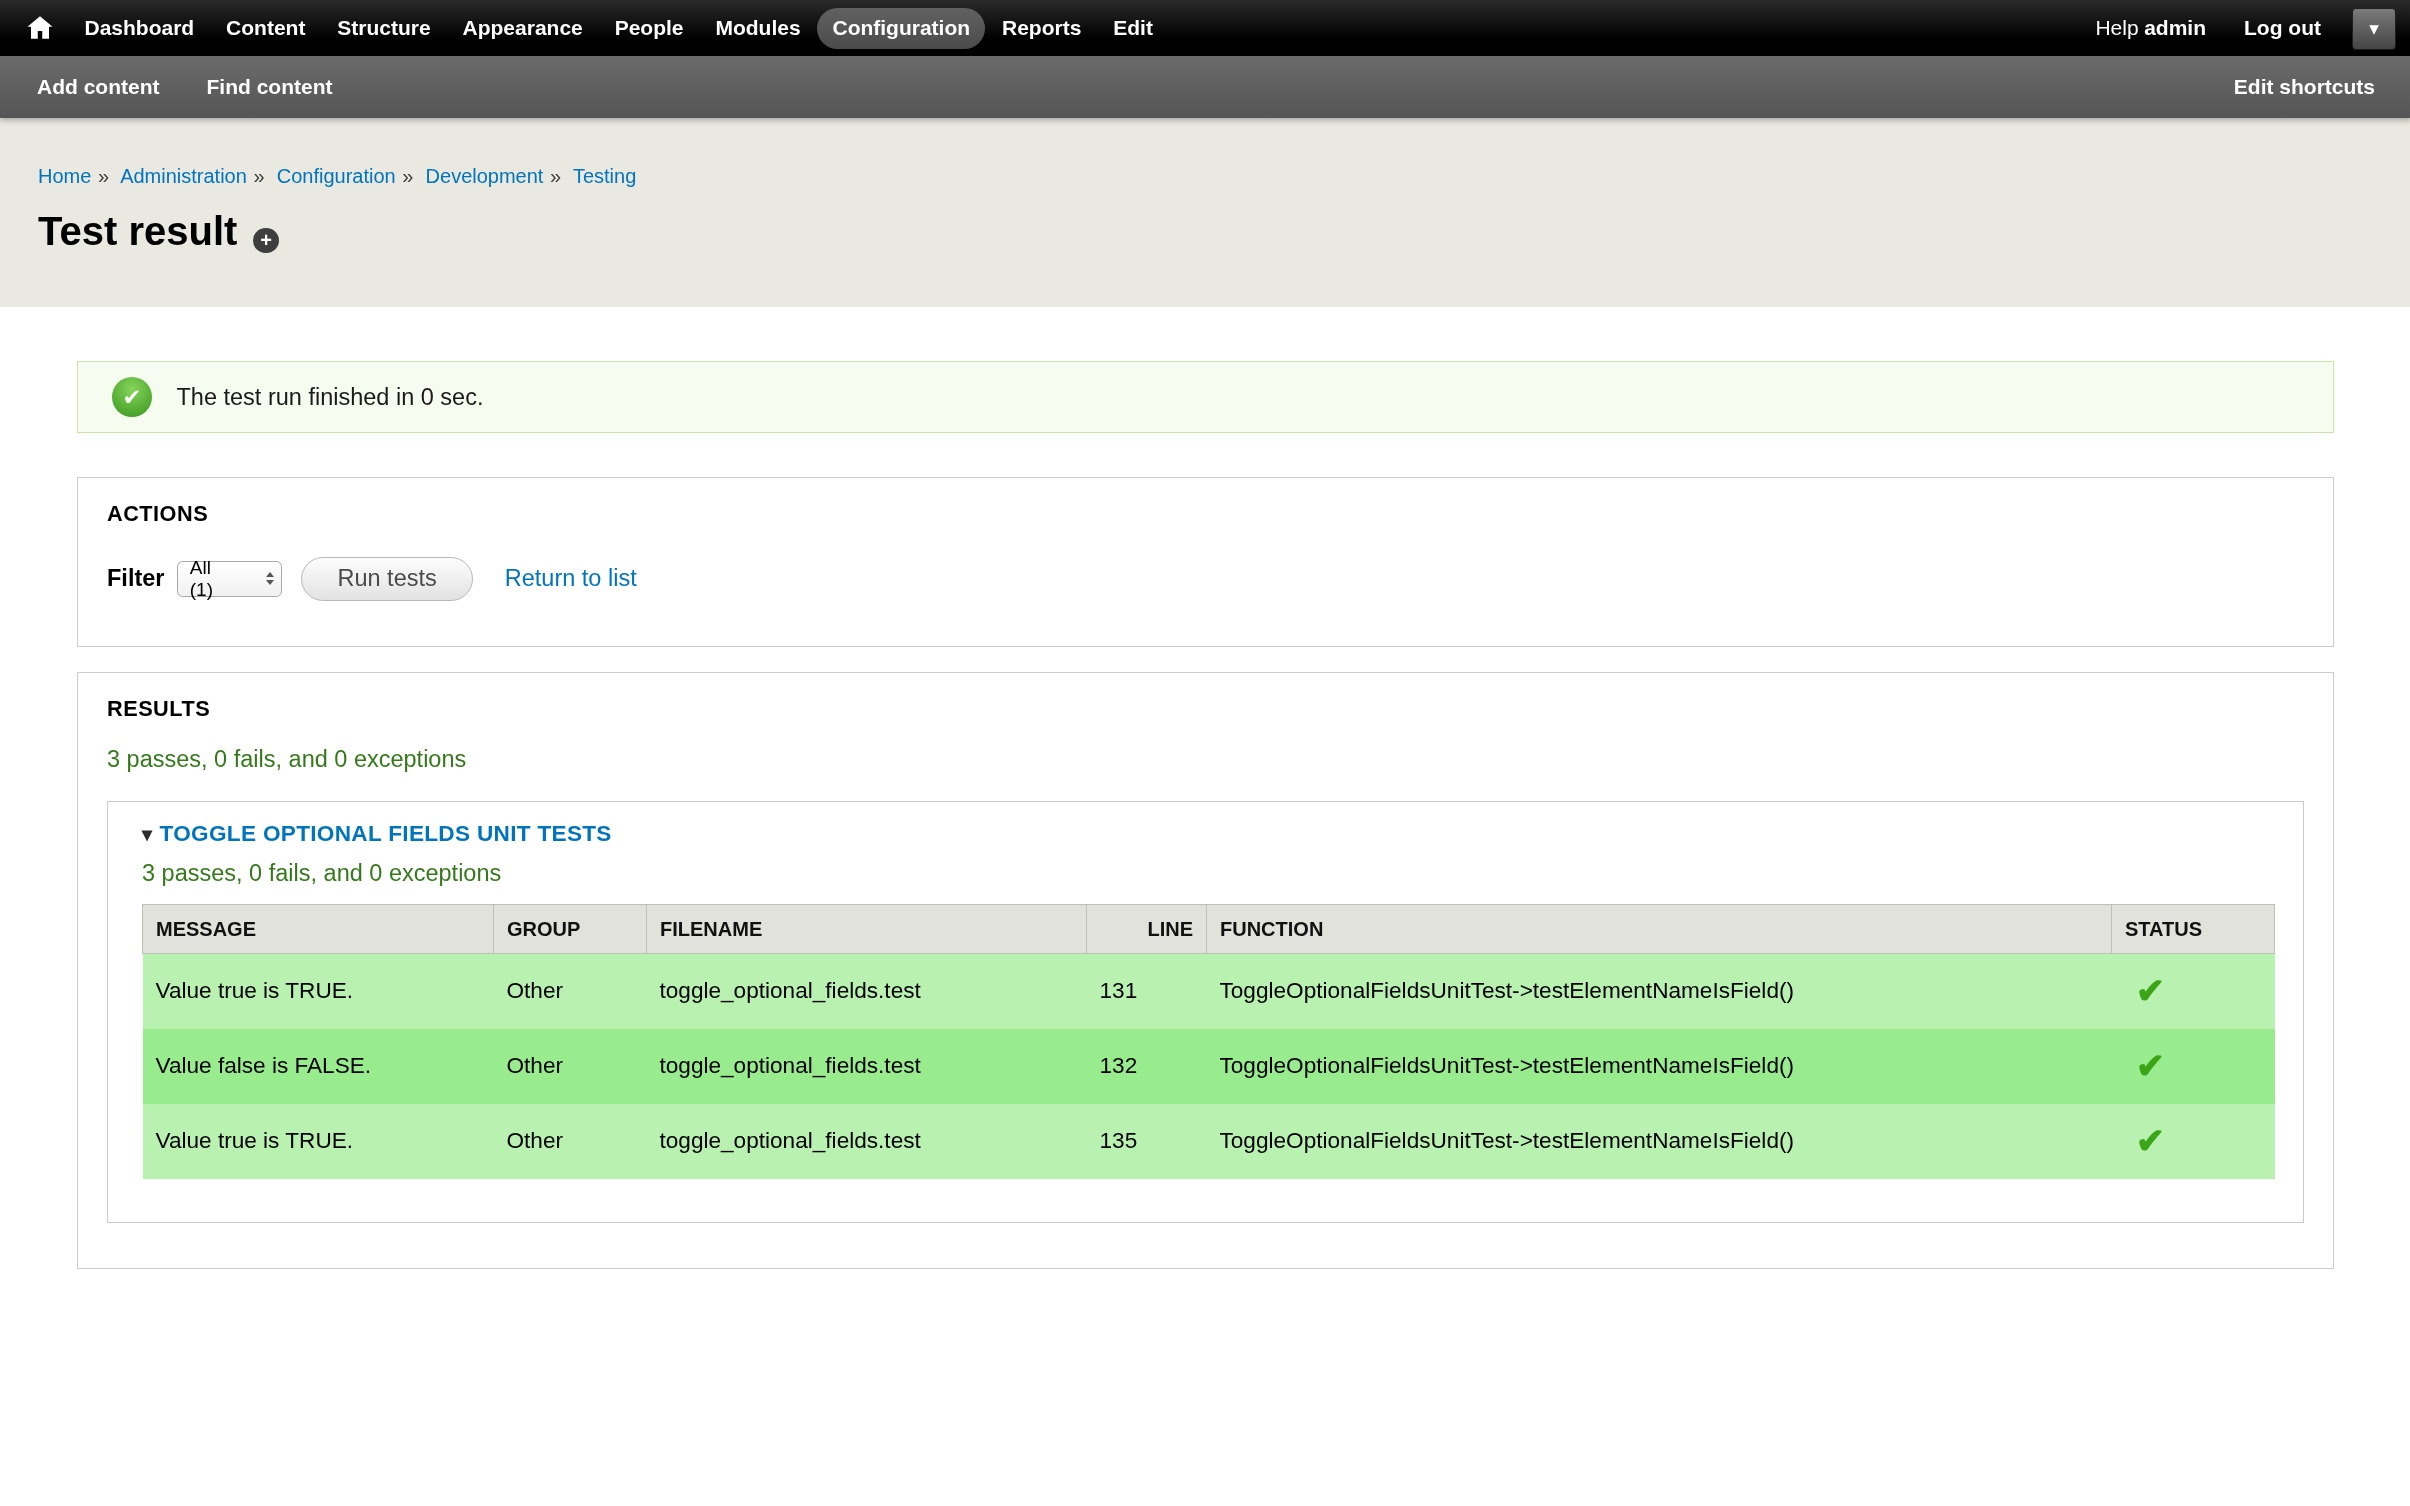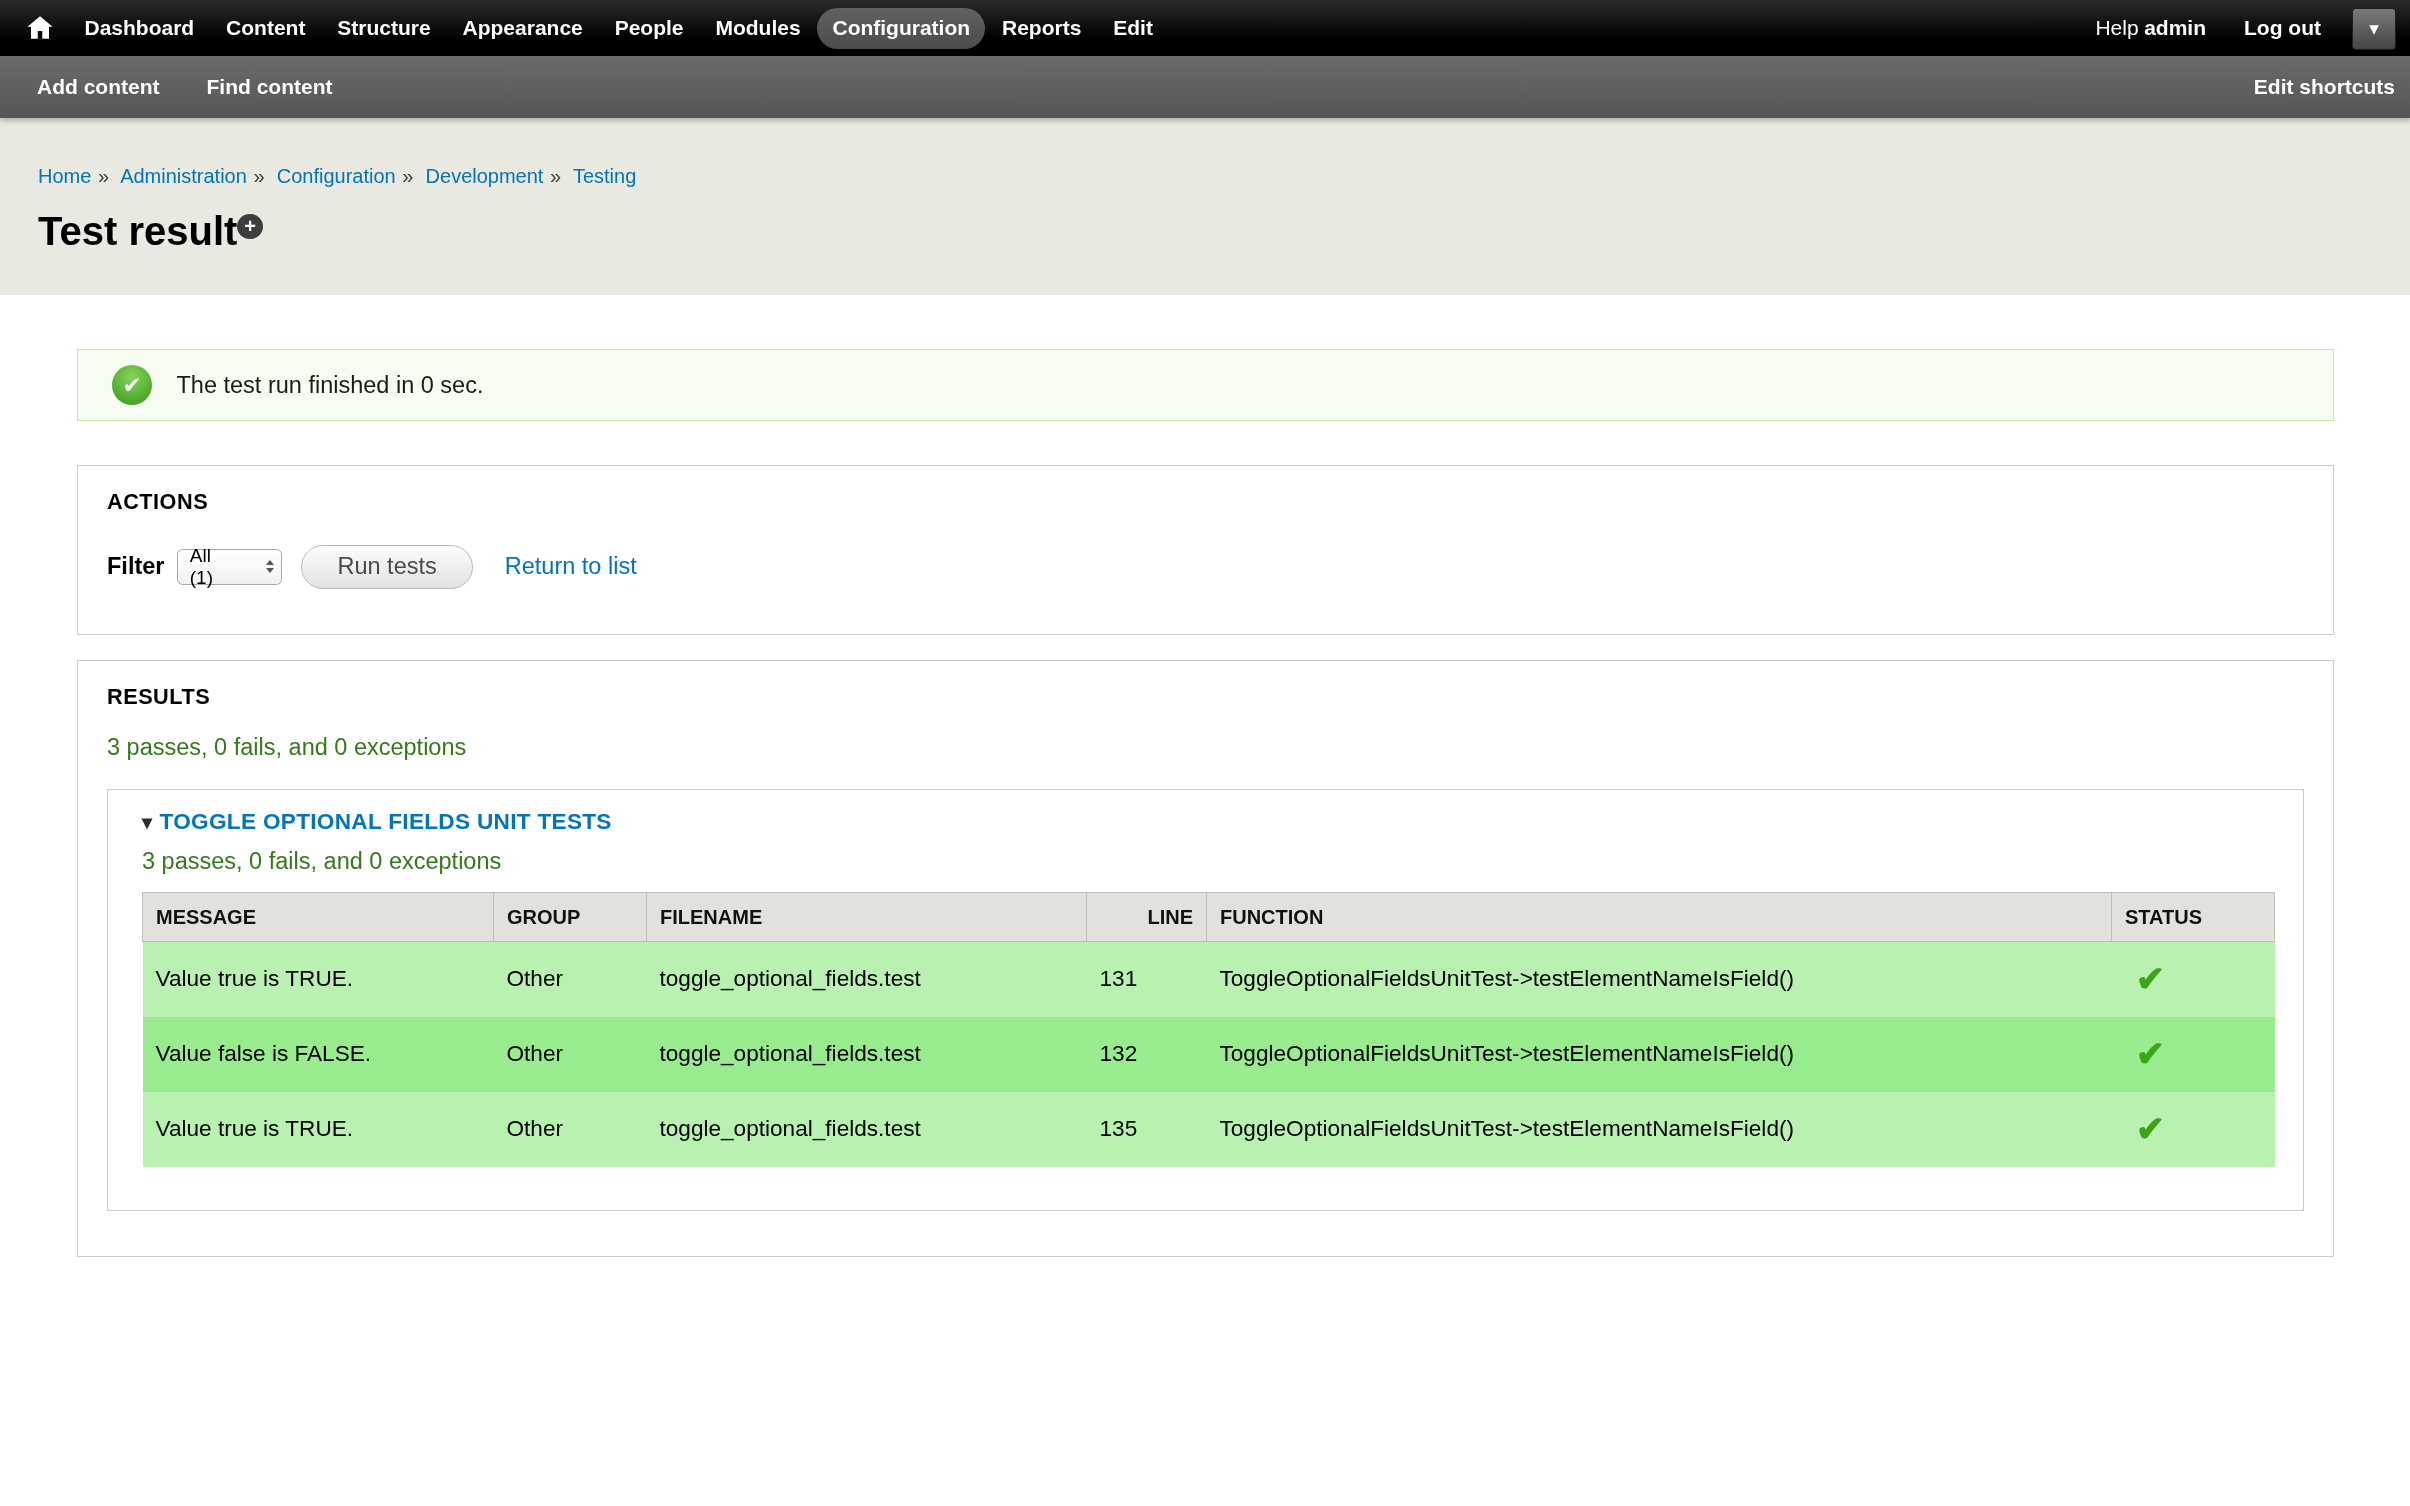--- a/index.html
+++ b/index.html
@@ -31,34 +31,34 @@
   .logout { color: #fff; font-weight: bold; font-size: 21px; cursor: pointer; }
   .toolbar-toggle {
     position: absolute; right: 15px; top: 7.5px; width: 44px; height: 42px;
     background: linear-gradient(#7a7a7a, #454545); border: 0.9px solid #1f1f1f; border-radius: 3.8px;
     color: #fff; display: flex; align-items: center; justify-content: center; font-size: 19px; cursor: pointer; padding: 0;
   }
 
   
   .shortcuts {
     height: 62px; background: linear-gradient(#6b6b6b, #555); display: flex; align-items: center;
-    padding: 0 16px 0 37px; position: relative; z-index: 2;
+    padding: 0 36px 0 37px; position: relative; z-index: 2;
     box-shadow: 0 2.8px 5.6px rgba(0,0,0,0.28);
   }
   .shortcut-links { display: flex; gap: 47px; }
   .shortcut-item, .edit-shortcuts { color: #fff; font-weight: bold; font-size: 21px; cursor: pointer; }
   .edit-shortcuts { margin-left: auto; }
 
   
   .band { background: #e9e9e1; padding: 47px 38px 38px; }
   .breadcrumb { font-size: 20px; color: #333; }
   .breadcrumb a { color: var(--color-link, #0074bd); cursor: pointer; }
   .breadcrumb .sep { color: #3a3a3a; margin: 0 6.6px; }
   .page-title-row {
-    margin: 21px 0 4px; display: flex; align-items: flex-start; gap: 0;
+    margin: 21px 0 16px; display: flex; align-items: flex-end; gap: 16px;
     font-size: 40px; font-weight: bold; color: #000; line-height: 1.1;
   }
   .add-shortcut {
     width: 25.4px; height: 25.4px; border-radius: 50%; background: #3e3e3e; color: #fff;
     display: flex; align-items: center; justify-content: center;
     font-size: 20px; font-weight: bold; line-height: 1; cursor: pointer; margin-top: 4.7px;
   }
 
   
   .content { padding: 54px 77px 0; background: #fff; }

